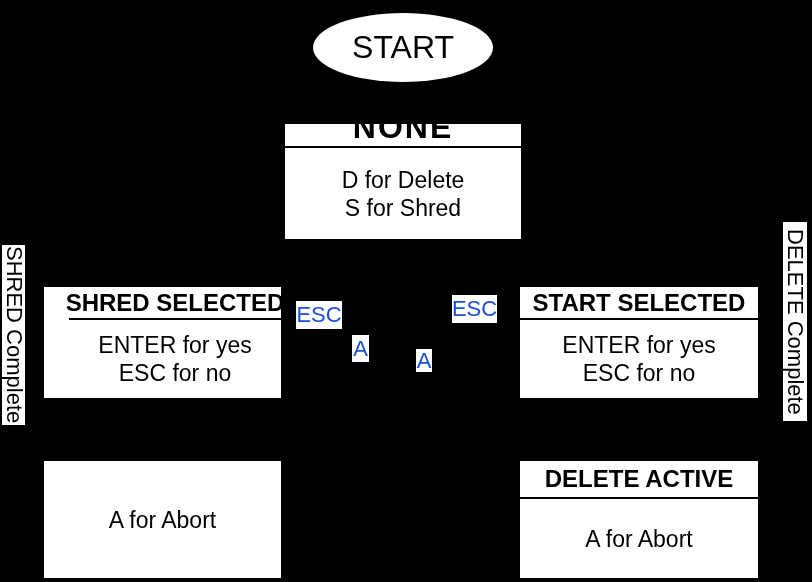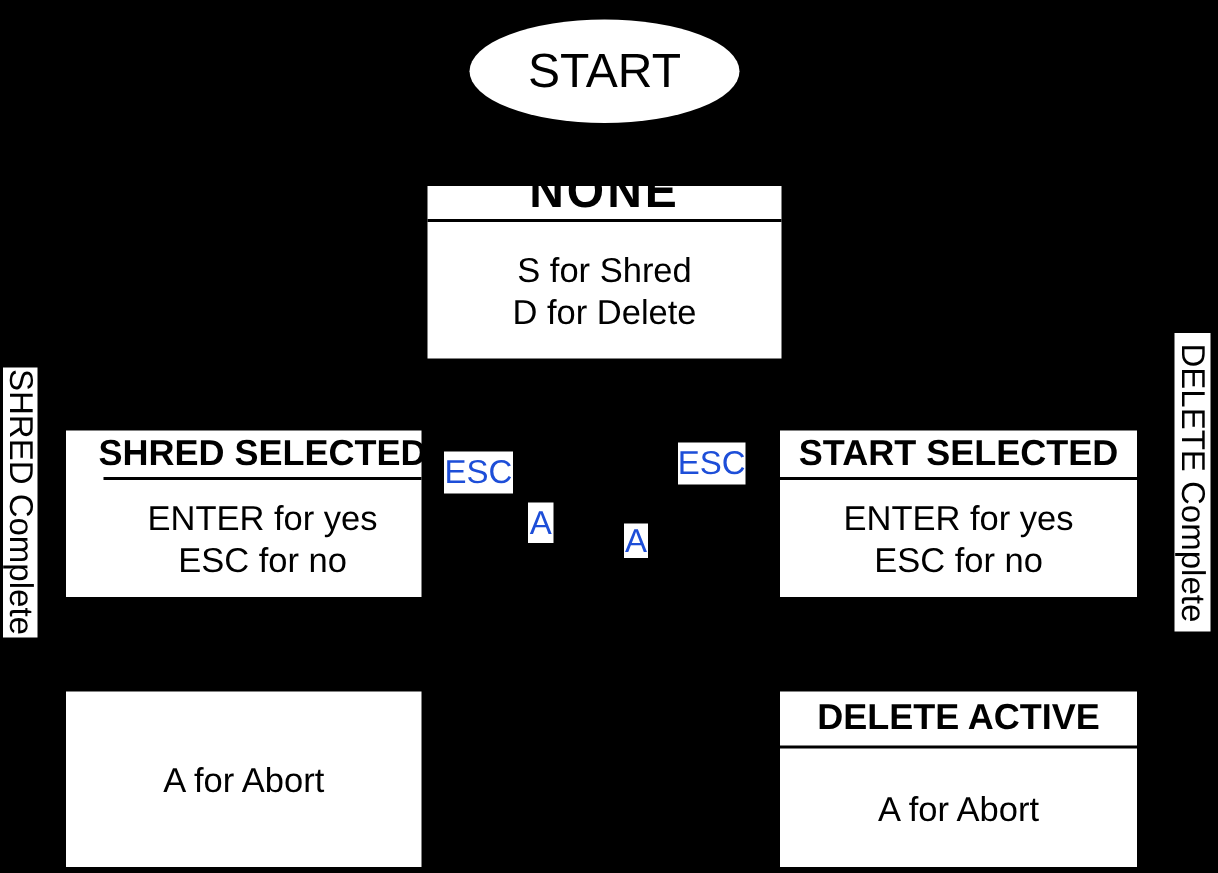--- a/index.html
+++ b/index.html
@@ -111,22 +111,22 @@
 
 <div class="canvas">
 
   <div id="start-node">
     <span>START</span>
   </div>
 
   <div id="none-node" class="node">
     <div class="node-title">NONE</div>
     <div class="node-body">
+      <div class="node-line">D for Delete</div>
       <div class="node-line">S for Shred</div>
-      <div class="node-line">D for Delete</div>
     </div>
   </div>
 
   <div id="shred-selected-node" class="node">
     <div class="node-title">SHRED SELECTED</div>
     <div class="node-body">
       <div class="node-line">ENTER for yes</div>
       <div class="node-line">ESC for no</div>
     </div>
   </div>

